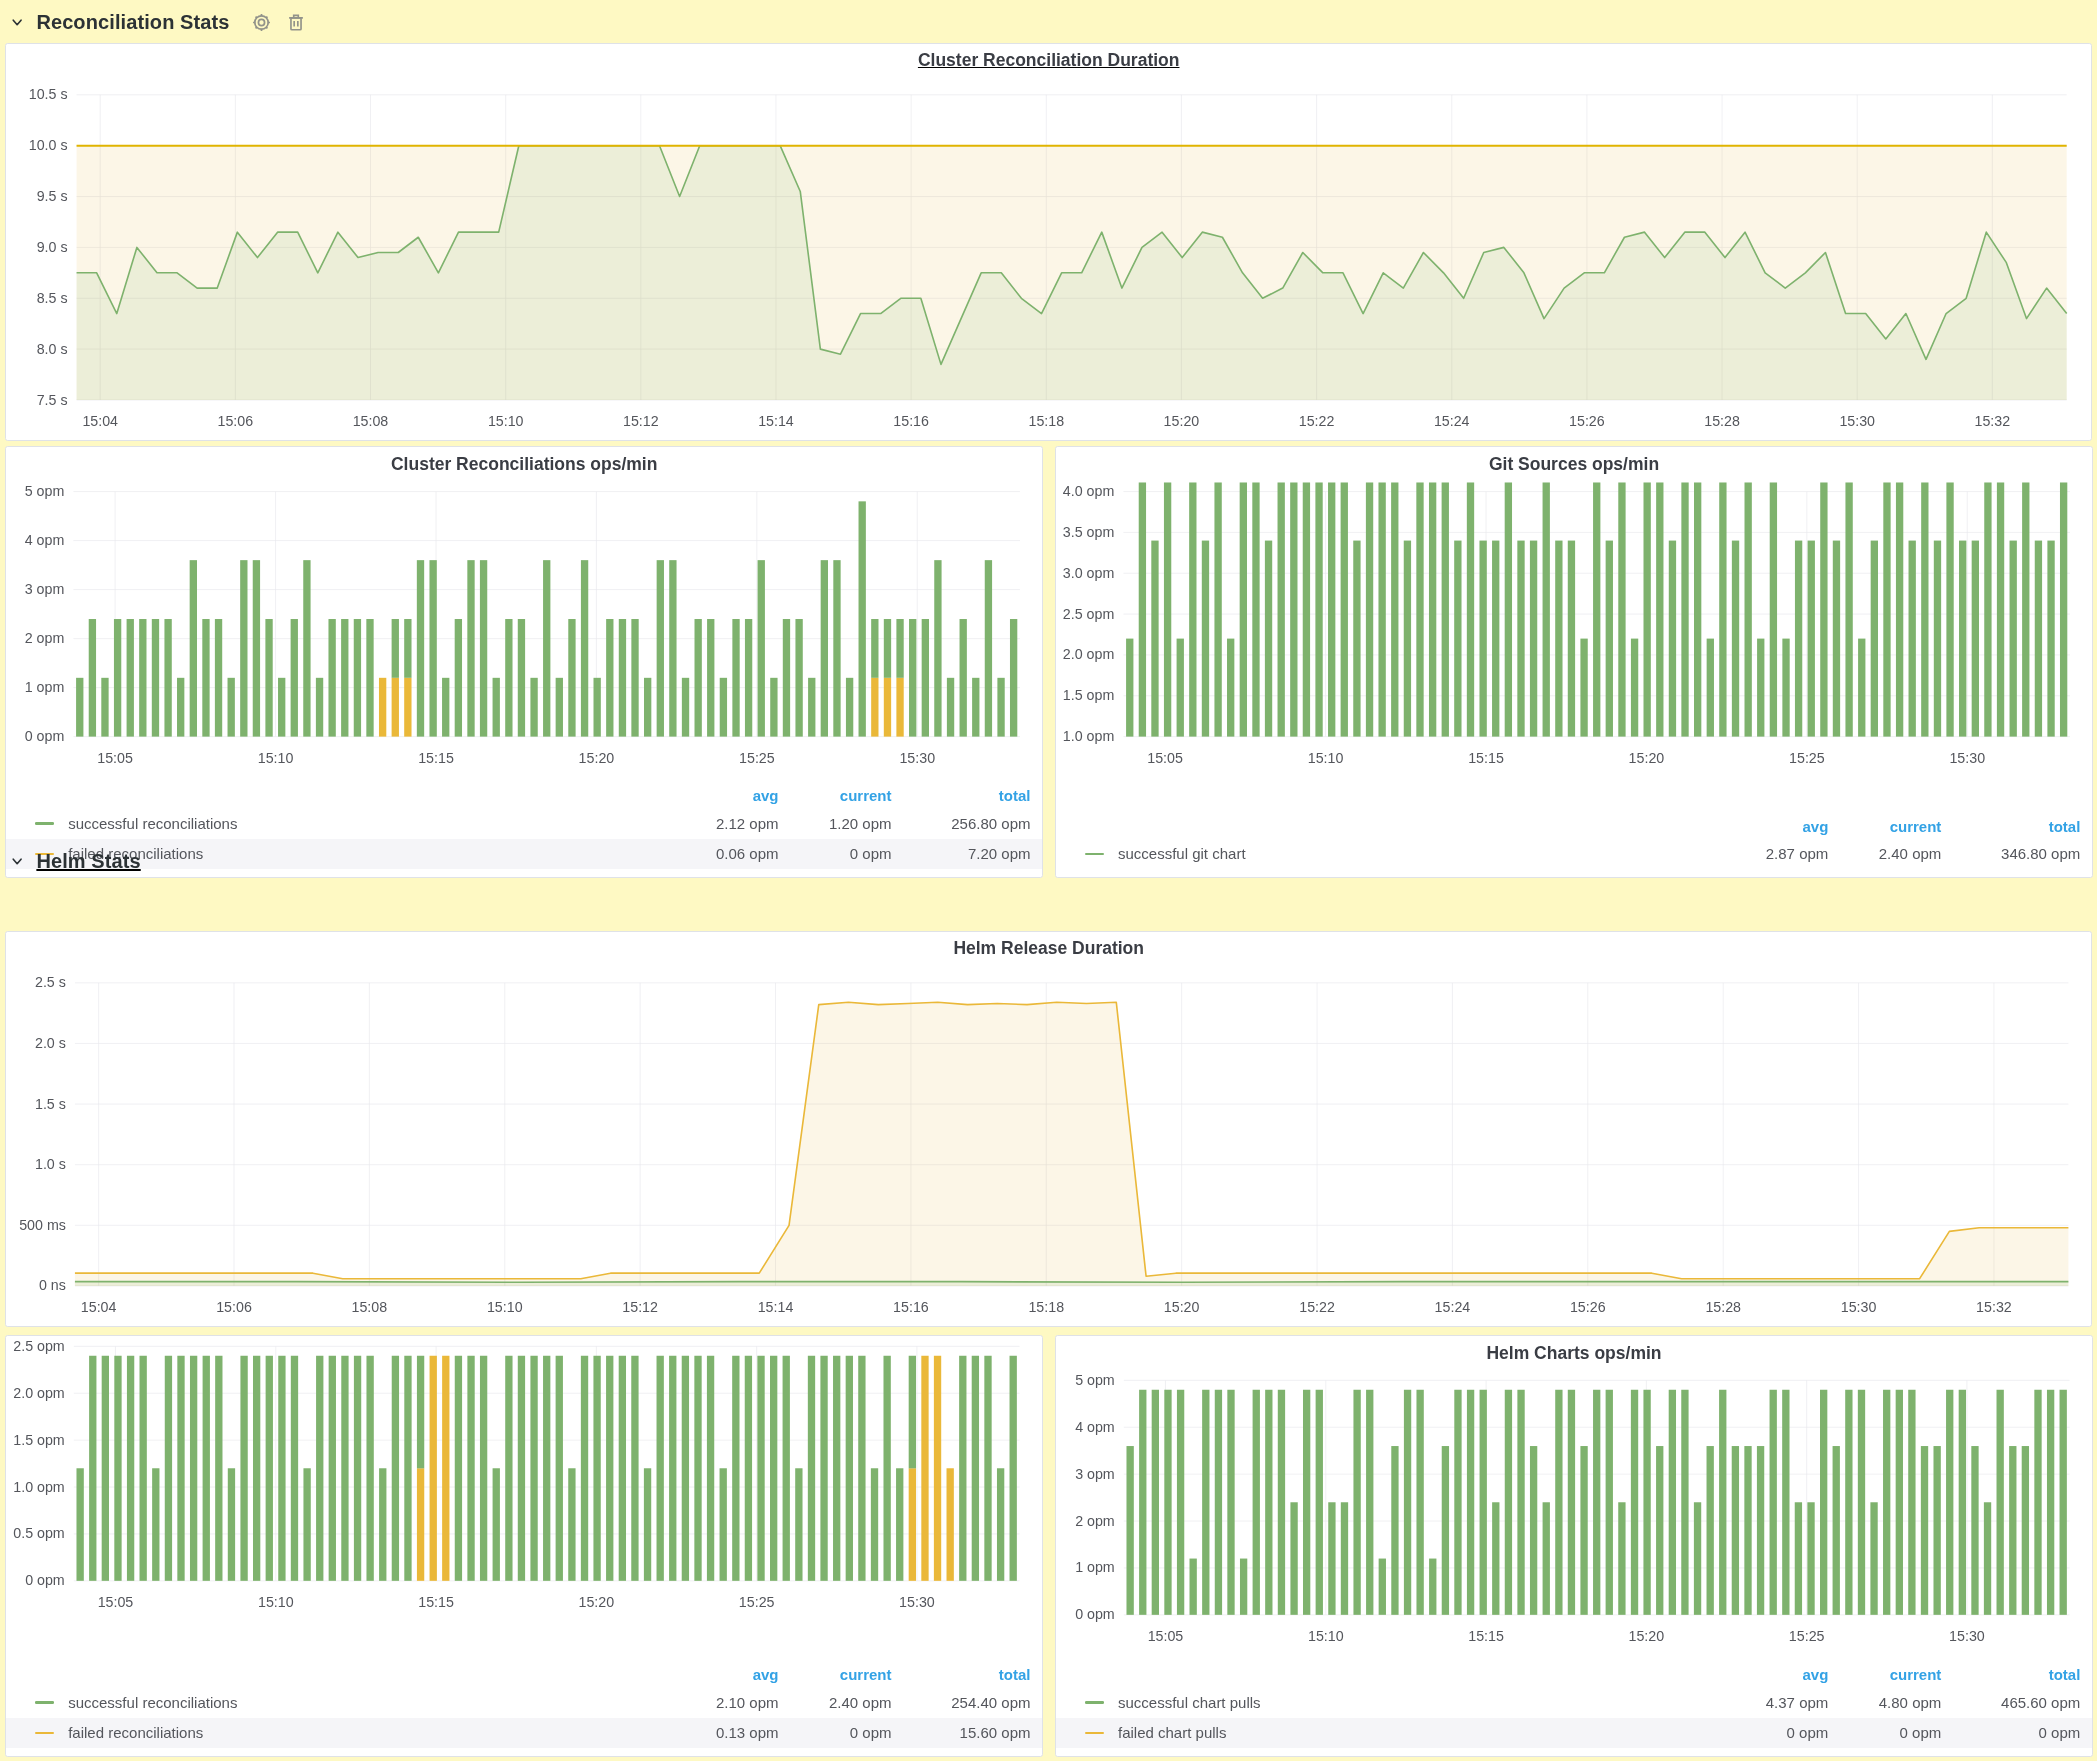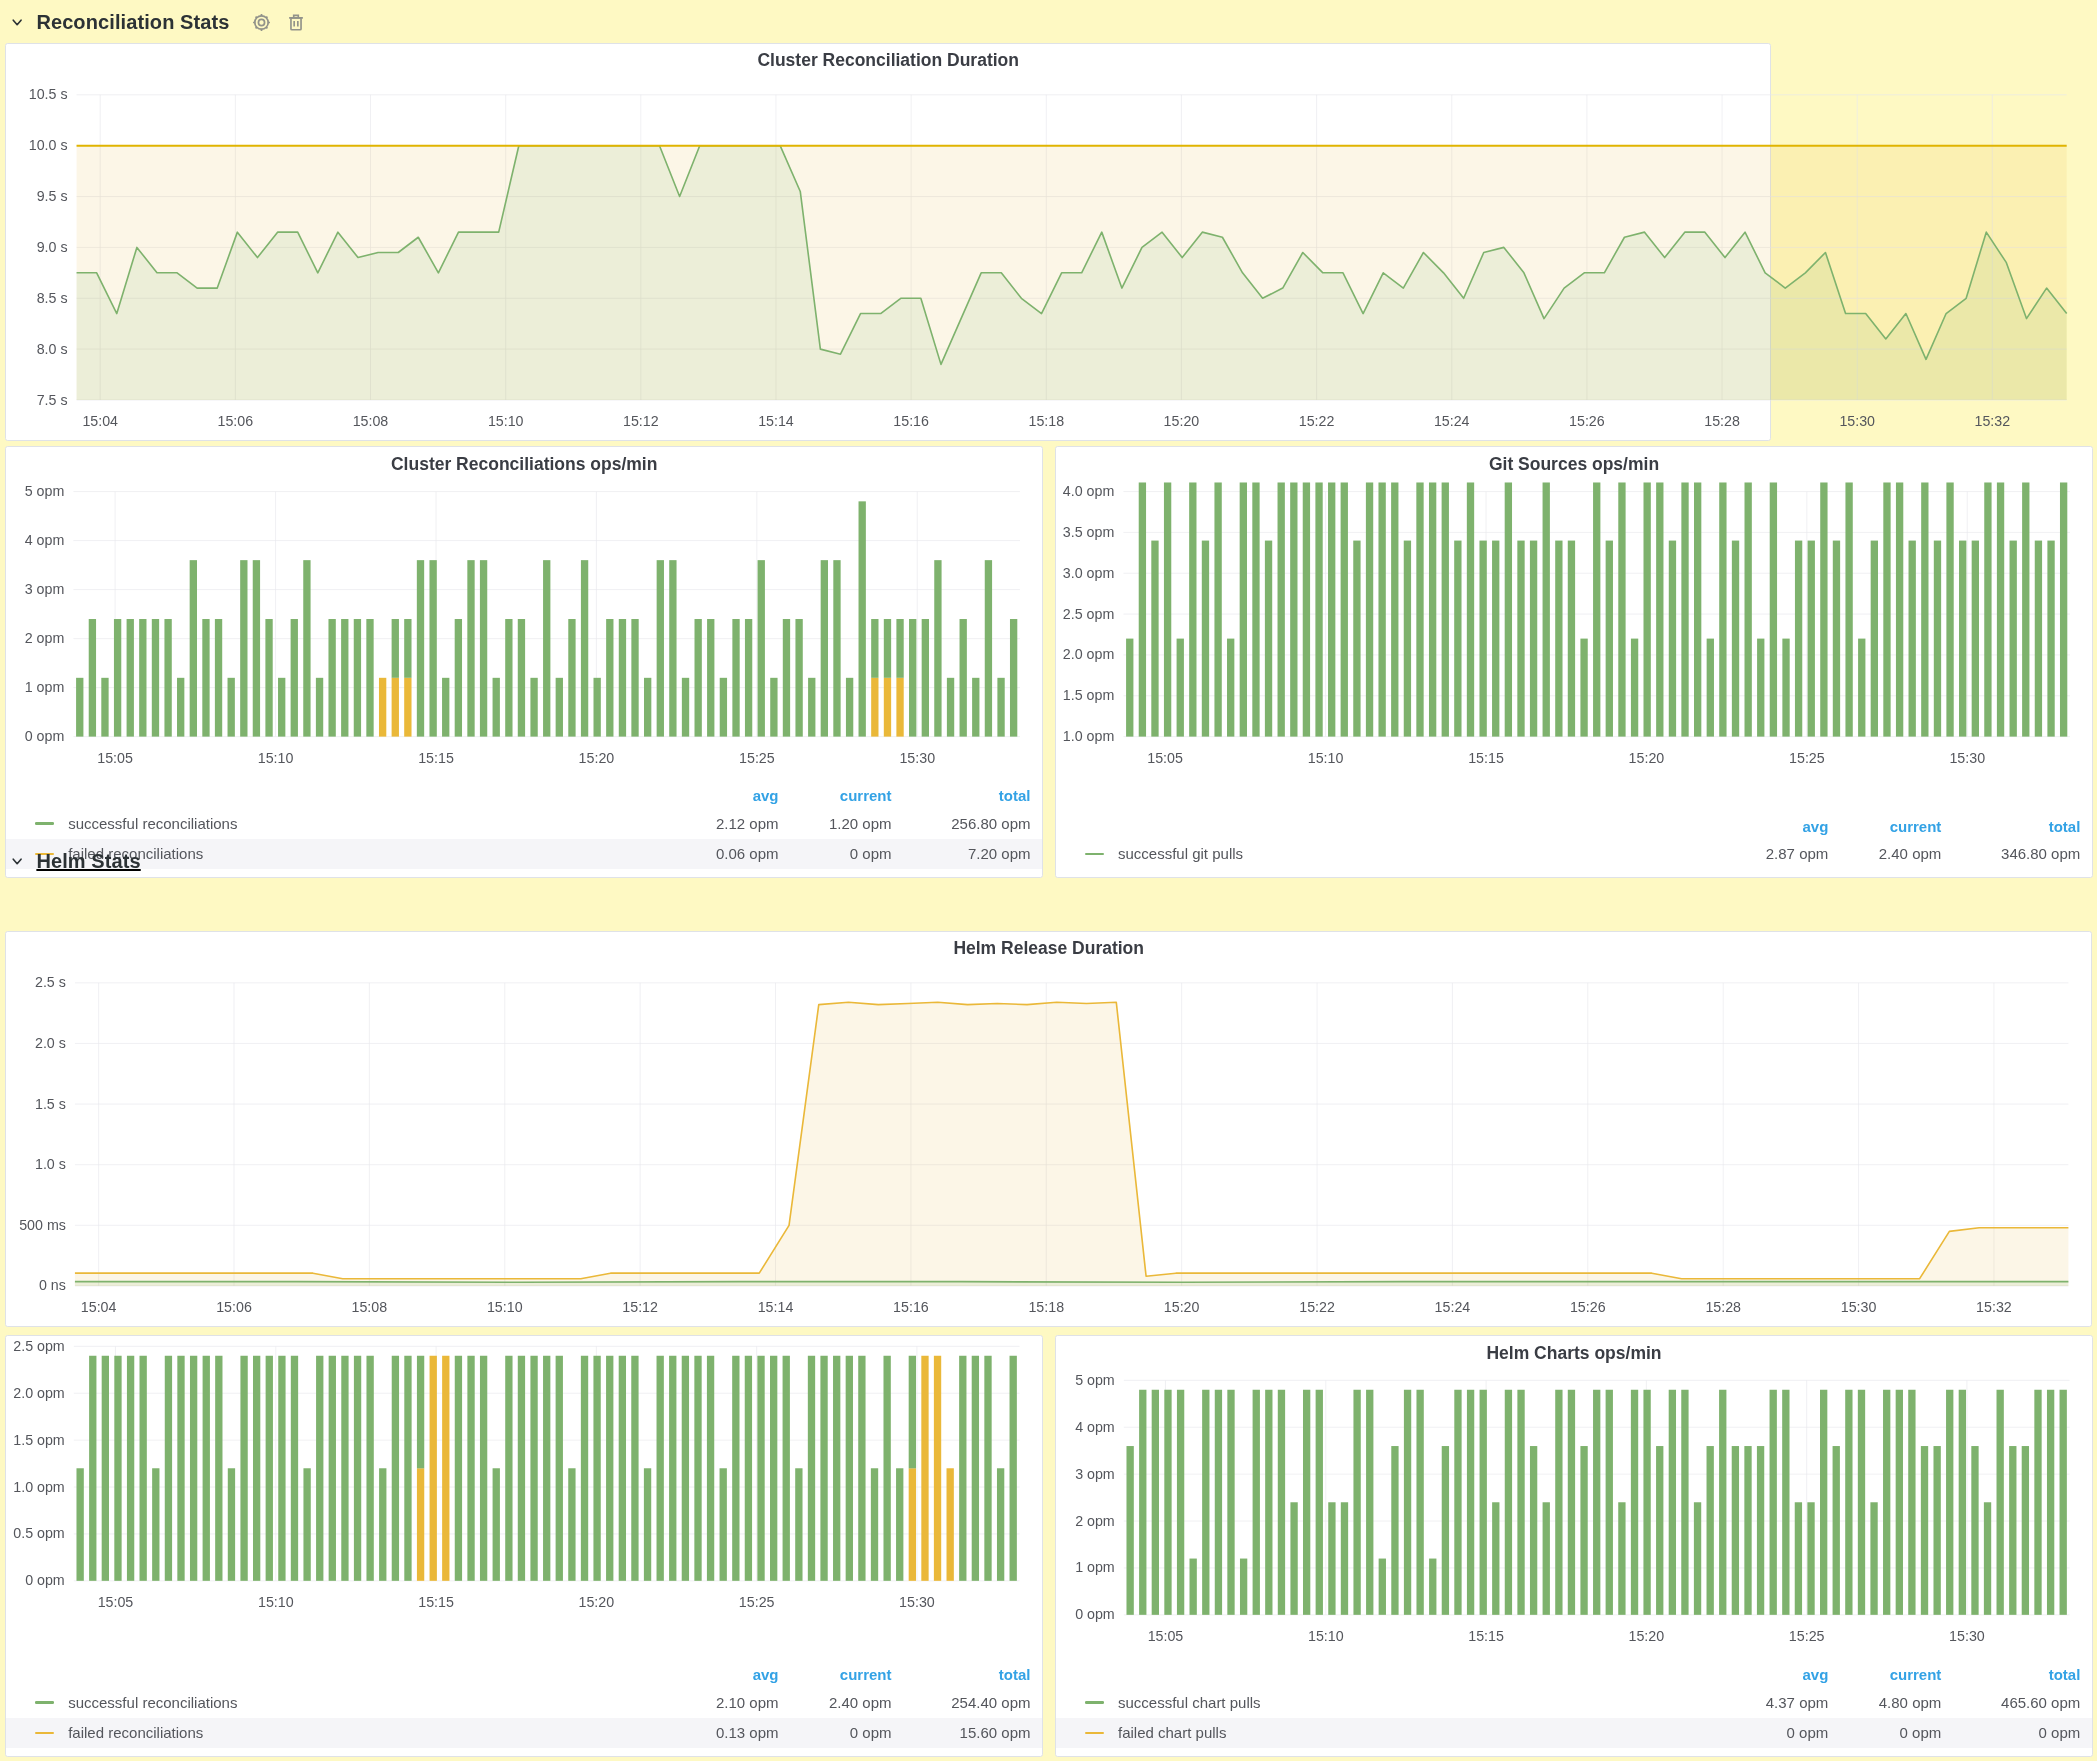--- a/index.html
+++ b/index.html
@@ -44,21 +44,21 @@
       </g>
     </svg>
     <svg class="hicon" width="22" height="22" viewBox="0 0 24 24">
       <g fill="none" stroke="#6e7177" stroke-width="1.8">
         <rect x="6.5" y="7.5" width="11" height="13" rx="1"></rect>
         <path d="M4.5 7.5 L19.5 7.5 M9.5 7.5 L9.5 4.8 L14.5 4.8 L14.5 7.5 M10 11 L10 17 M14 11 L14 17"></path>
       </g>
     </svg>
   </div>
 
-  <div class="panel" style="left:5.2px;top:43px;width:1766px;height:398px;">
+  <div class="panel" style="left:5.2px;top:43px;width:2087px;height:398px;text-decoration:underline;">
     <div class="panel-title">Cluster Reconciliation Duration</div>
     <svg class="chart" id="chart0" width="2086" height="363" viewBox="0 0 3216 560">
         <line x1="140.6" y1="26" x2="140.6" y2="498" stroke="#e7e8ec" stroke-width="1"></line>
         <line x1="349.6" y1="26" x2="349.6" y2="498" stroke="#e7e8ec" stroke-width="1"></line>
         <line x1="558.6" y1="26" x2="558.6" y2="498" stroke="#e7e8ec" stroke-width="1"></line>
         <line x1="767.7" y1="26" x2="767.7" y2="498" stroke="#e7e8ec" stroke-width="1"></line>
         <line x1="976.7" y1="26" x2="976.7" y2="498" stroke="#e7e8ec" stroke-width="1"></line>
         <line x1="1185.7" y1="26" x2="1185.7" y2="498" stroke="#e7e8ec" stroke-width="1"></line>
         <line x1="1394.8" y1="26" x2="1394.8" y2="498" stroke="#e7e8ec" stroke-width="1"></line>
         <line x1="1603.8" y1="26" x2="1603.8" y2="498" stroke="#e7e8ec" stroke-width="1"></line>
@@ -349,21 +349,21 @@
     <div class="legend" id="legend2" style="flex:1;">
         <div class="leg-header">
           <span class="leg-label"></span>
           <span class="leg-col">avg</span>
           <span class="leg-col">current</span>
           <span class="leg-col total">total</span>
         </div>
         <div class="leg-row">
           <span class="leg-label">
             <span class="leg-dash" style="background: rgb(126, 178, 109);"></span>
-            <span class="">successful git pulls</span>
+            <span class="">successful git chart</span>
           </span>
           <span class="leg-col">2.87 opm</span>
           <span class="leg-col">2.40 opm</span>
           <span class="leg-col total">346.80 opm</span>
         </div>
       </div>
   </div>
 
   <div class="section-header" style="left:10.4px;top:844px;text-decoration:underline;">
     <svg width="14.3" height="14.3" viewBox="0 0 22 22">

